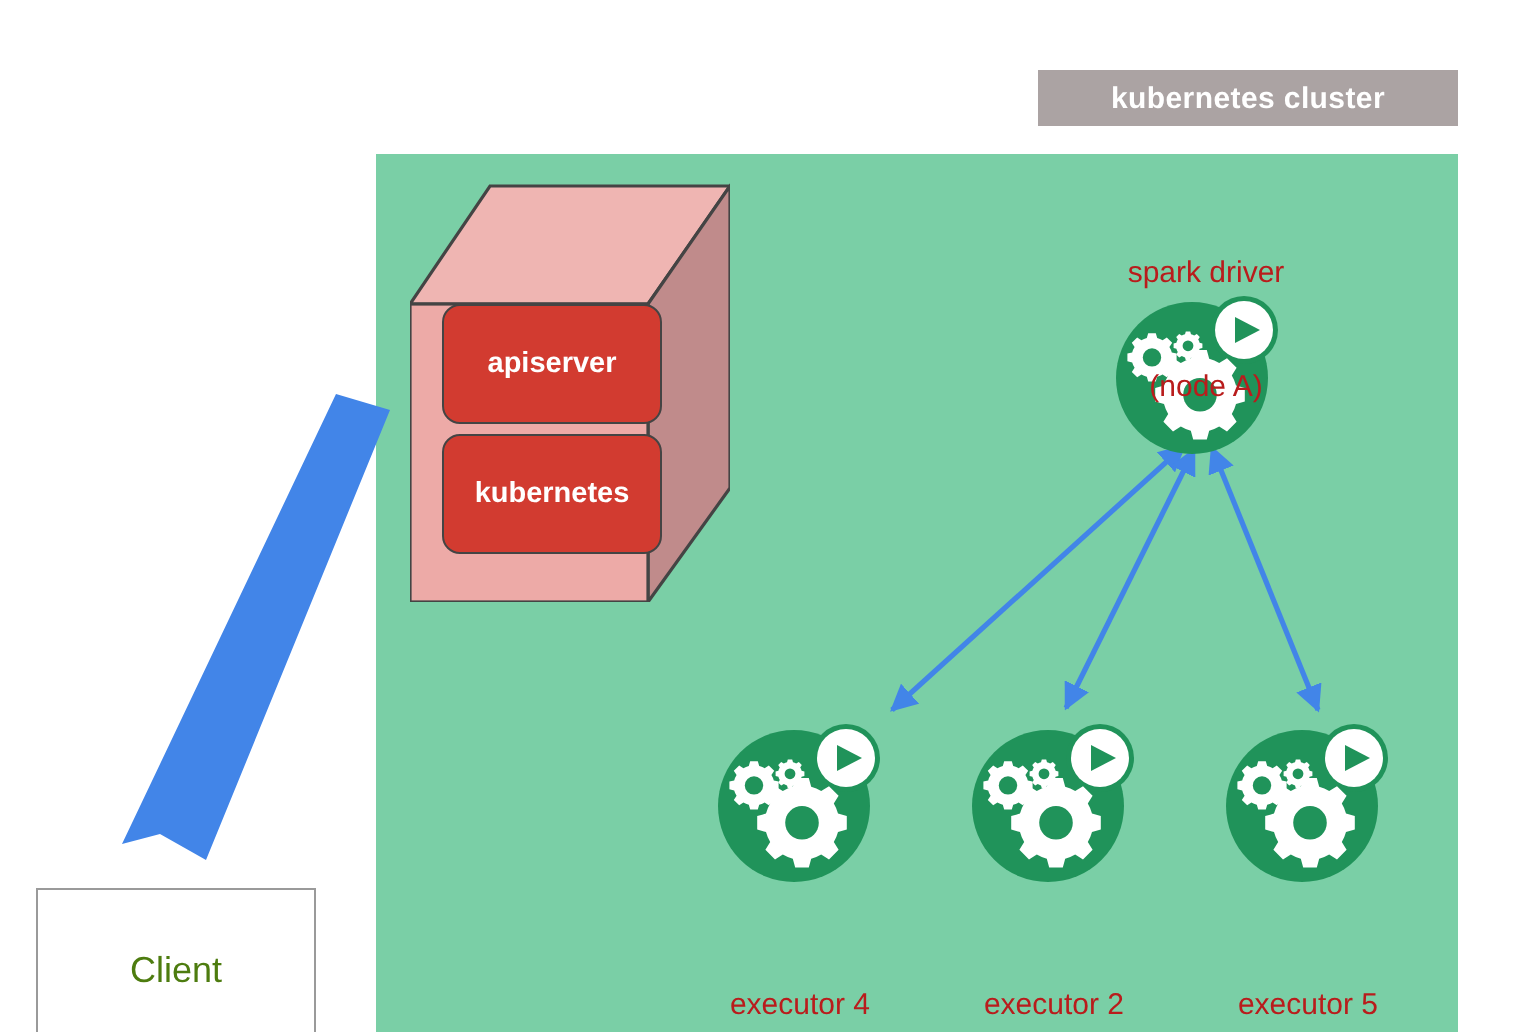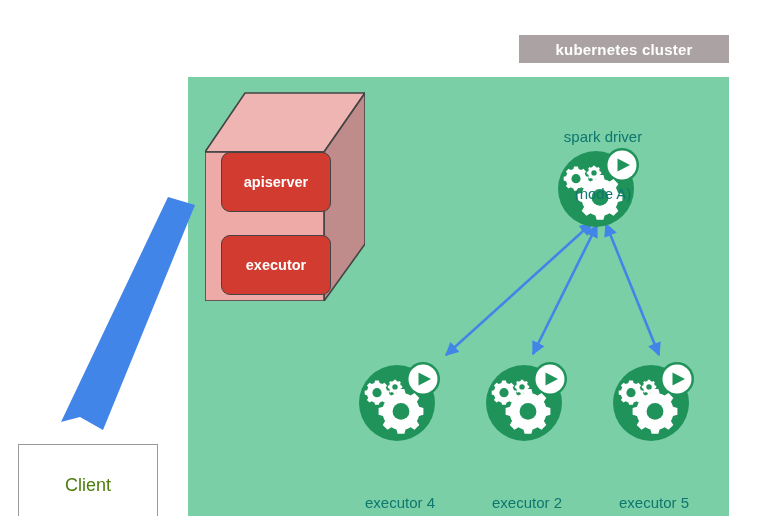--- a/index.html
+++ b/index.html
@@ -59,21 +59,21 @@
     height: 212px;
   }
   .cube svg { display: block; }
   .cube-boxes {
     position: absolute;
     left: 16px;
     top: 63px;
     width: 110px;
     display: flex;
     flex-direction: column;
-    gap: 23px;
+    gap: 5px;
   }
   .cube-box {
     height: 58px;
     background: #D23B30;
     border: 1.6px solid #444444;
     border-radius: 9px;
     color: #ffffff;
     font-size: 14.5px;
     font-weight: bold;
     display: flex;
@@ -83,21 +83,21 @@
 
   
   .pod {
     position: absolute;
   }
   .pod svg { display: block; }
 
   .pod-label {
     position: absolute;
     text-align: center;
-    color: #0f766e;
+    color: #b91c1c;
     font-size: 15px;
     line-height: 19px;
     white-space: pre;
   }
 
   
   .pod-driver   { left: 556px; top: 116px; width: 86px; height: 86px; }
   .label-driver { left: 528px; top: 62px;  width: 150px; }
 
   
@@ -165,21 +165,21 @@
     <svg width="160" height="212" viewBox="0 0 160 212">
 
       <polygon points="40,4 160,4 119,63 0,63" fill="#EFB5B2" stroke="#444444" stroke-width="1.6"></polygon>
 
       <polygon points="160,4 160,155 119,212 119,63" fill="#C08B8B" stroke="#444444" stroke-width="1.6"></polygon>
 
       <rect x="0" y="63" width="119" height="149" fill="#EDAAA7" stroke="#444444" stroke-width="1.6"></rect>
     </svg>
     <div class="cube-boxes">
       <div class="cube-box">apiserver</div>
-      <div class="cube-box">executor</div>
+      <div class="cube-box">kubernetes</div>
     </div>
   </div>
 
   <svg class="arrows">
     <defs>
       <marker id="ah" viewBox="0 0 10 10" refX="9" refY="5" markerWidth="5.2" markerHeight="5.2" orient="auto-start-reverse">
         <path d="M 0 0 L 10 5 L 0 10 z" fill="#4285E8"></path>
       </marker>
     </defs>
     <line x1="592" y1="196" x2="446" y2="328" stroke="#4285E8" stroke-width="2.6" marker-start="url(#ah)" marker-end="url(#ah)"></line>

